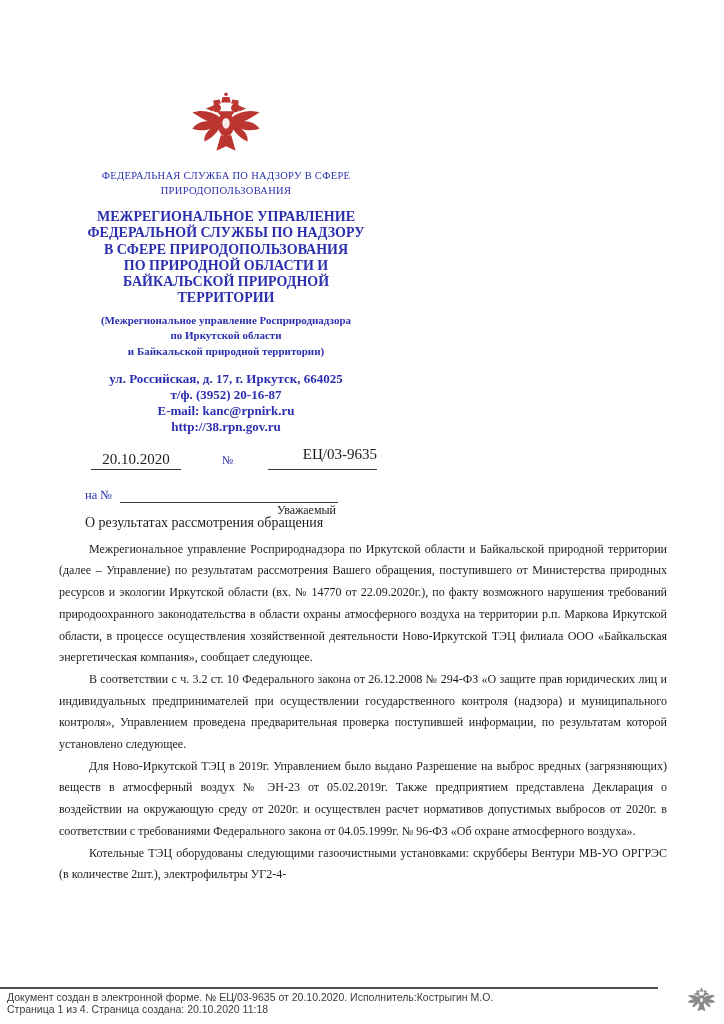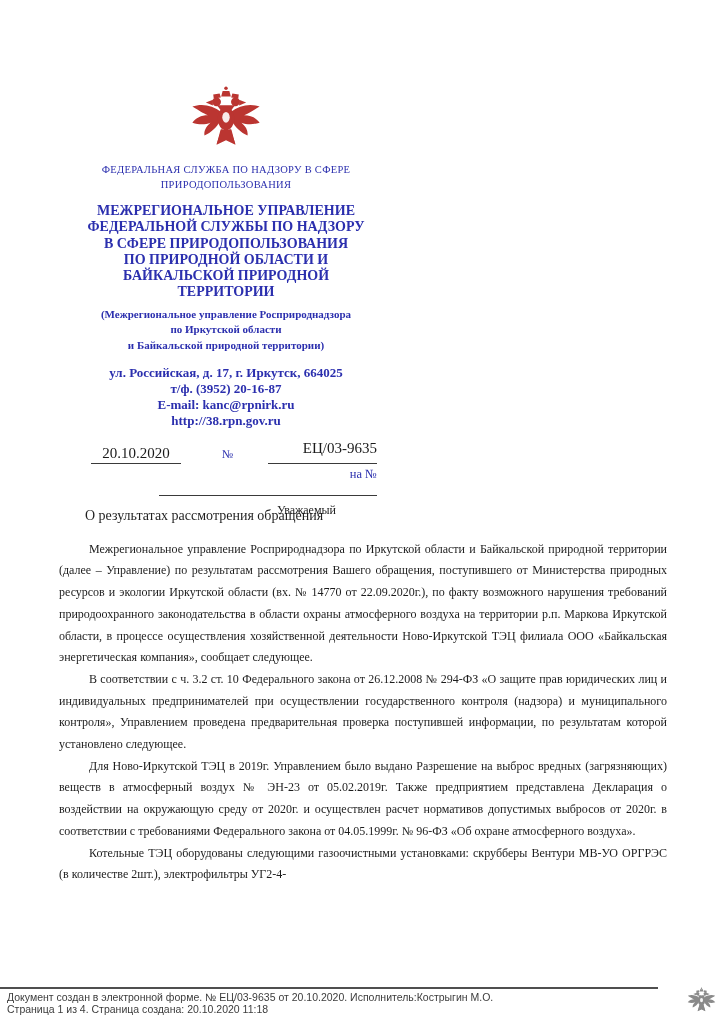--- a/index.html
+++ b/index.html
@@ -8,40 +8,40 @@
     position:relative;
     width:724px; height:1024px;
     margin:0 auto;
     background:#ffffff;
     font-family:"Liberation Serif", serif;
     overflow:hidden;
   }
 
   
   .letterhead {
-    position:absolute; left:75px; top:85px; width:302px;
+    position:absolute; left:75px; top:91px; width:302px;
     text-align:center; color:#2b2fae;
   }
   .emblem-wrap { height:76px; }
   .emblem-svg { width:88px; height:74px; fill:#bb3531; }
 
   .service-name { margin-top:1px; font-size:10.5px; line-height:15px; letter-spacing:.3px; }
   .dept-name   { margin-top:11px; font-weight:bold; font-size:14px; line-height:16.3px; }
   .dept-alt    { margin-top:6px;  font-weight:bold; font-size:11px; line-height:15.5px; }
   .contacts    { margin-top:12px; font-weight:bold; font-size:13px; line-height:16px; }
 
   .ref-row {
     margin-top:11px; display:flex; align-items:flex-end;
     color:#1a1a1a; font-size:15px;gap:28px;
   }
   .ref-date  { width:104px; margin-left:16px; border-bottom:1.5px solid #3a3a3a; text-align:center; padding-bottom:1px; }
   .ref-nosign{ width:24px; margin-left:8px; color:#2b2fae; font-size:12px; padding-bottom:2px; }
   .ref-num   { width:126px; margin-left:2px; border-bottom:1.5px solid #3a3a3a; text-align:right; padding-bottom:6px; }
 
-  .reply-row { margin-top:3px; display:flex; align-items:flex-end;flex-direction:column; }
+  .reply-row { margin-top:18px; display:flex; align-items:flex-end; }
   .reply-label { margin-left:10px; color:#2b2fae; font-size:12.5px; }
   .reply-line  { width:218px; margin-left:8px; border-bottom:1.5px solid #3a3a3a; height:13px; }
 
   .subject {
     margin-top:12px; padding-left:10px; text-align:left;
     color:#1f1f1f; font-size:14px;
   }
 
   
   .letter-body {

